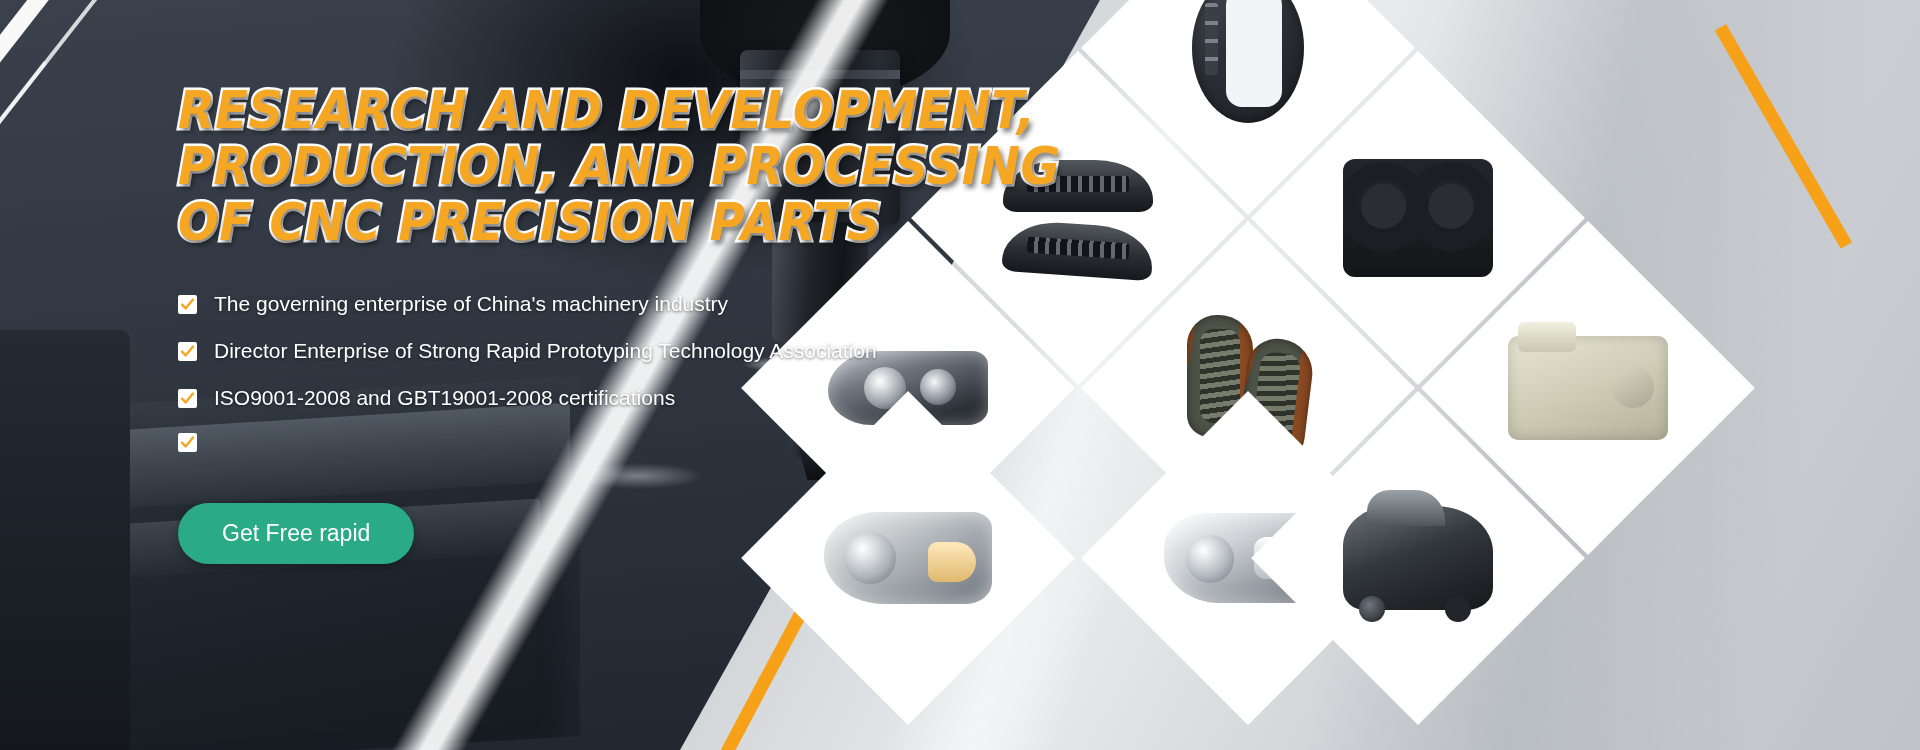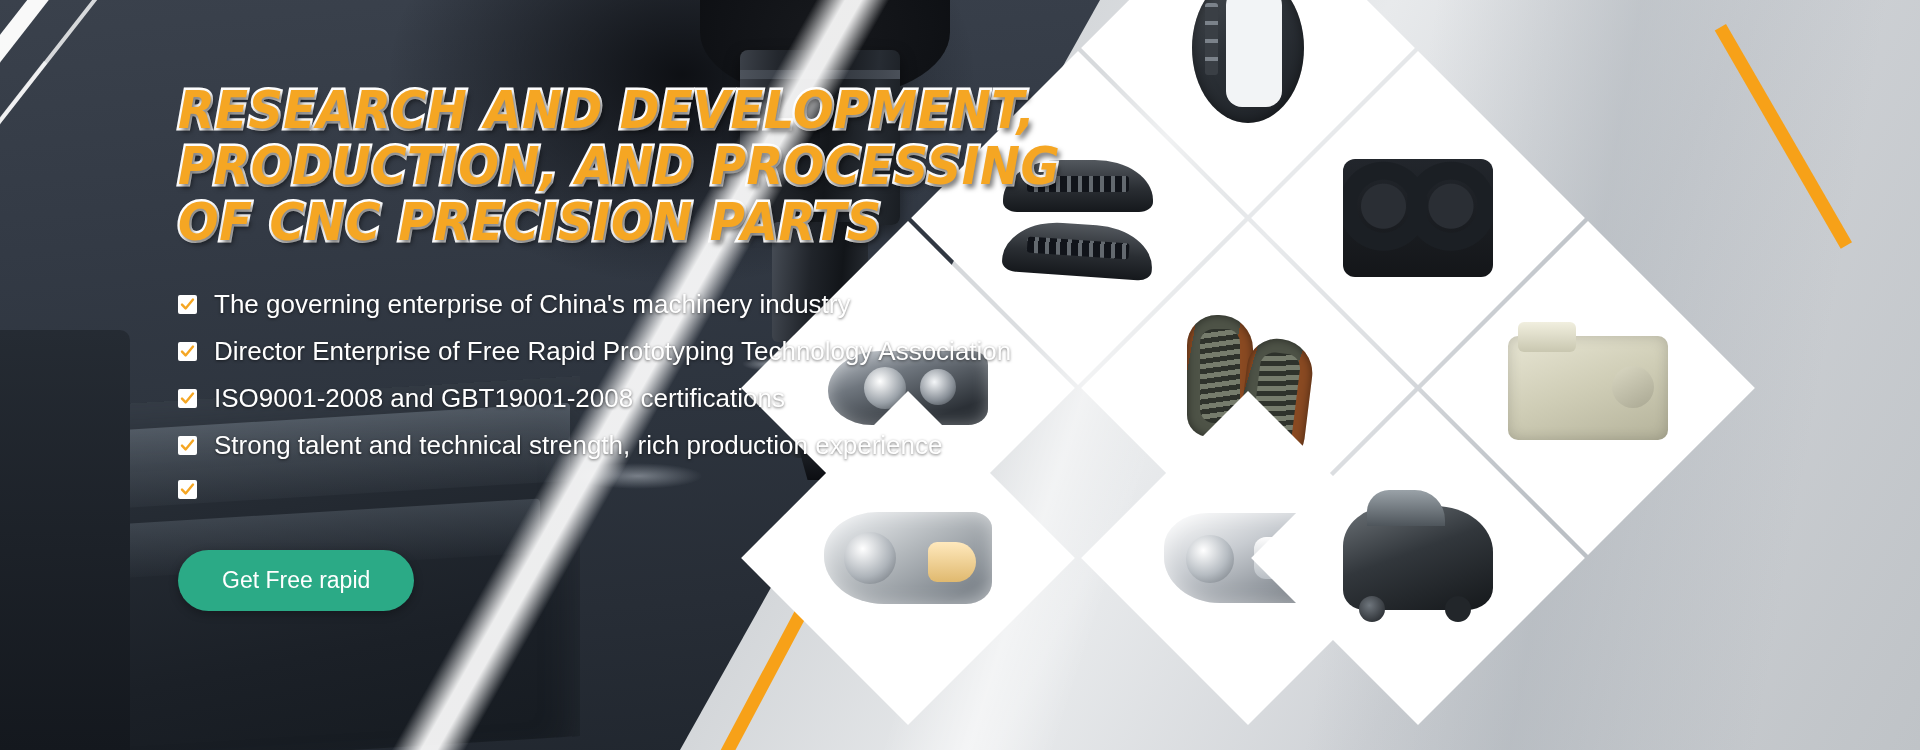--- a/index.html
+++ b/index.html
@@ -152,21 +152,21 @@
   }
 
   .bullets{ list-style:none; margin-top:42px; }
   .bullet{ display:flex; align-items:center; margin-bottom:23px; }
   .checkbox{
     width:19px; height:19px; background:#ffffff; border-radius:2px;
     flex:0 0 19px; position:relative; margin-right:17px;
   }
   .checkbox svg{ position:absolute; left:2px; top:2px; }
   .bullet-text{
-    color:#ffffff; font-size:26px; line-height:24px;
+    color:#ffffff; font-size:21px; line-height:24px;
     font-family:"Liberation Sans", sans-serif;
     text-shadow:0 1px 3px rgba(0,0,0,.55);
     white-space:nowrap;
   }
 
   .cta{
     display:inline-block; margin-top:28px;
     background:#2BAA86; color:#ffffff;
     font-size:23px; line-height:23px;
     padding:19px 44px; border:none; border-radius:34px;
@@ -389,44 +389,36 @@
             </svg>
         </span>
         <span class="bullet-text">The governing enterprise of China's machinery industry</span>
       </li>
       <li class="bullet">
         <span class="checkbox">
           <svg width="15" height="15" viewBox="0 0 15 15">
               <path d="M2 7.6 L5.6 11.4 L13 2.6" stroke="#F5A623" stroke-width="2.4" fill="none" stroke-linecap="round" stroke-linejoin="round"></path>
             </svg>
         </span>
-        <span class="bullet-text">Director Enterprise of Free Rapid Prototyping Technology Association</span>
+        <span class="bullet-text">Director Enterprise of Strong Rapid Prototyping Technology Association</span>
       </li>
       <li class="bullet">
         <span class="checkbox">
           <svg width="15" height="15" viewBox="0 0 15 15">
               <path d="M2 7.6 L5.6 11.4 L13 2.6" stroke="#F5A623" stroke-width="2.4" fill="none" stroke-linecap="round" stroke-linejoin="round"></path>
             </svg>
         </span>
         <span class="bullet-text">ISO9001-2008 and GBT19001-2008 certifications</span>
       </li>
       <li class="bullet">
         <span class="checkbox">
           <svg width="15" height="15" viewBox="0 0 15 15">
               <path d="M2 7.6 L5.6 11.4 L13 2.6" stroke="#F5A623" stroke-width="2.4" fill="none" stroke-linecap="round" stroke-linejoin="round"></path>
             </svg>
         </span>
-        <span class="bullet-text">Strong talent and technical strength, rich production experience</span>
-      </li>
-      <li class="bullet">
-        <span class="checkbox">
-          <svg width="15" height="15" viewBox="0 0 15 15">
-              <path d="M2 7.6 L5.6 11.4 L13 2.6" stroke="#F5A623" stroke-width="2.4" fill="none" stroke-linecap="round" stroke-linejoin="round"></path>
-            </svg>
-        </span>
       </li>
     </ul>
 
     <button class="cta">Get Free rapid</button>
 
   </div>
 
 </div>
 
 </body></html>

